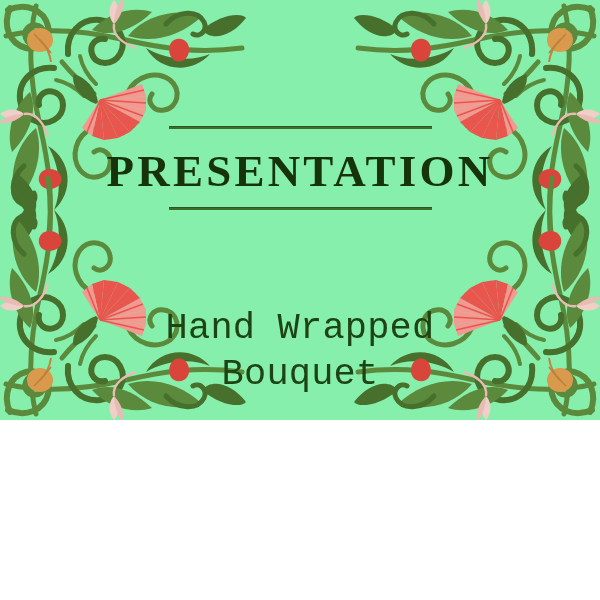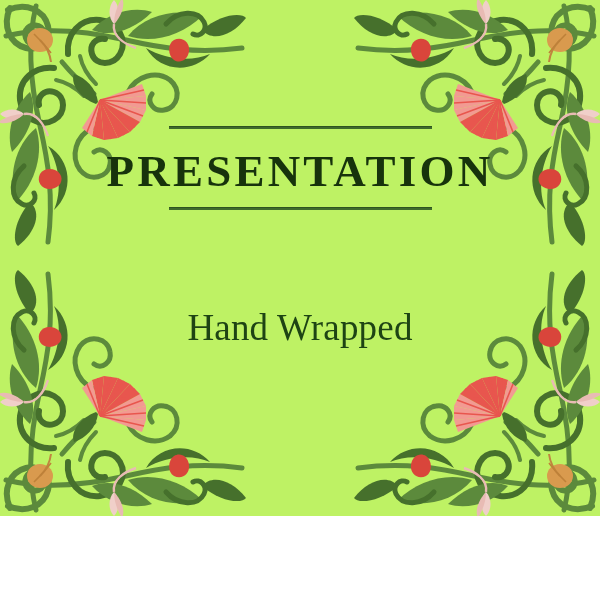--- a/index.html
+++ b/index.html
@@ -8,22 +8,22 @@
   }
   body {
     width: 600px;
     height: 600px;
     overflow: hidden;
     font-family: "Liberation Serif", serif;
   }
   #poster {
     position: relative;
     width: 600px;
-    height: 516px;
-    background: #bef264;
+    height: 420px;
+    background: #86efac;
     overflow: hidden;
   }
   .corner {
     position: absolute;
     width: 250px;
     height: 250px;
     pointer-events: none;
   }
   .corner svg { display: block; width: 250px; height: 250px; }
   .corner-tl { top: -4px; left: -4px; }
@@ -63,21 +63,21 @@
     white-space: nowrap;
   }
   #title .line2 { display: block; }
 
   #subtitle {
     position: absolute;
     left: 0;
     right: 0;
     top: 305px;
     text-align: center;
-    font-family: Liberation Serif, serif;
+    font-family: Liberation Mono, monospace;
     font-weight: 400;
     font-size: 37px;
     line-height: 46px;
     letter-spacing: 0.2px;
     color: #1E4414;
     margin: 0;
   }
   #subtitle .sline { display: block; }
 </style>
 </head>
@@ -393,15 +393,16 @@
   <div id="center-block">
     <div class="rule" id="rule-top"></div>
     <h1 id="title">
       <span class="line1">PRESENTATION</span>
     </h1>
     <div class="rule" id="rule-bottom"></div>
   </div>
 
   <div id="subtitle">
     <span class="sline">Hand Wrapped</span>
+    <span class="sline">Bouquet</span>
   </div>
 
 </div>
 
 </body></html>

